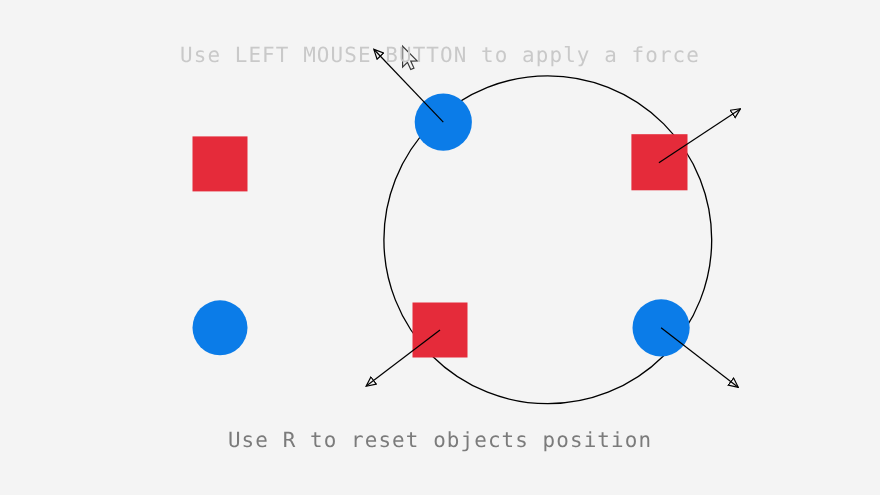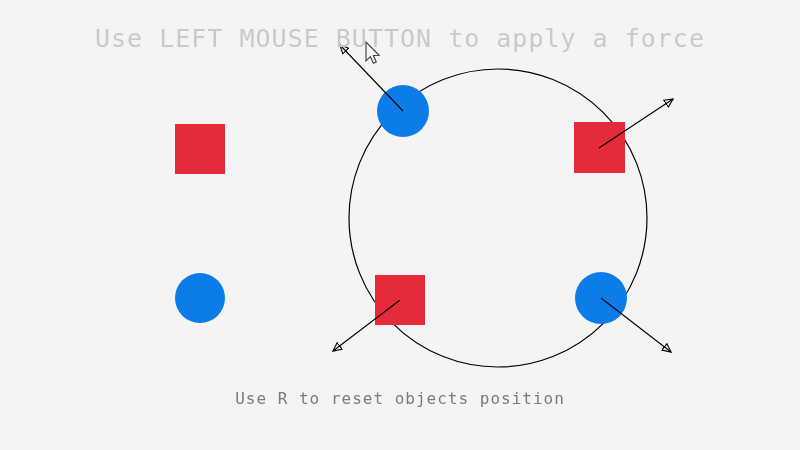--- a/index.html
+++ b/index.html
@@ -30,29 +30,29 @@
   }
   .hint {
     position: absolute;
     width: 100%;
     text-align: center;
     letter-spacing: 1px;
     white-space: pre;
     user-select: none;
   }
   #hint-top {
-    top: 24px;
+    top: 39px;
     left: 0;
-    font-size: 25px;
+    font-size: 19px;
     color: #c9c9c9;
   }
   #hint-bottom {
     top: 389px;
     left: 0;
-    font-size: 16px;
+    font-size: 19px;
     color: #7b7b7b;
   }
 </style>
 </head>
 <body style="background: rgb(244, 244, 244);">
 
 <div id="stage" style="background: rgb(244, 244, 244);">
 
   <svg id="scene-svg" viewBox="0 0 800 450">
     <defs>

